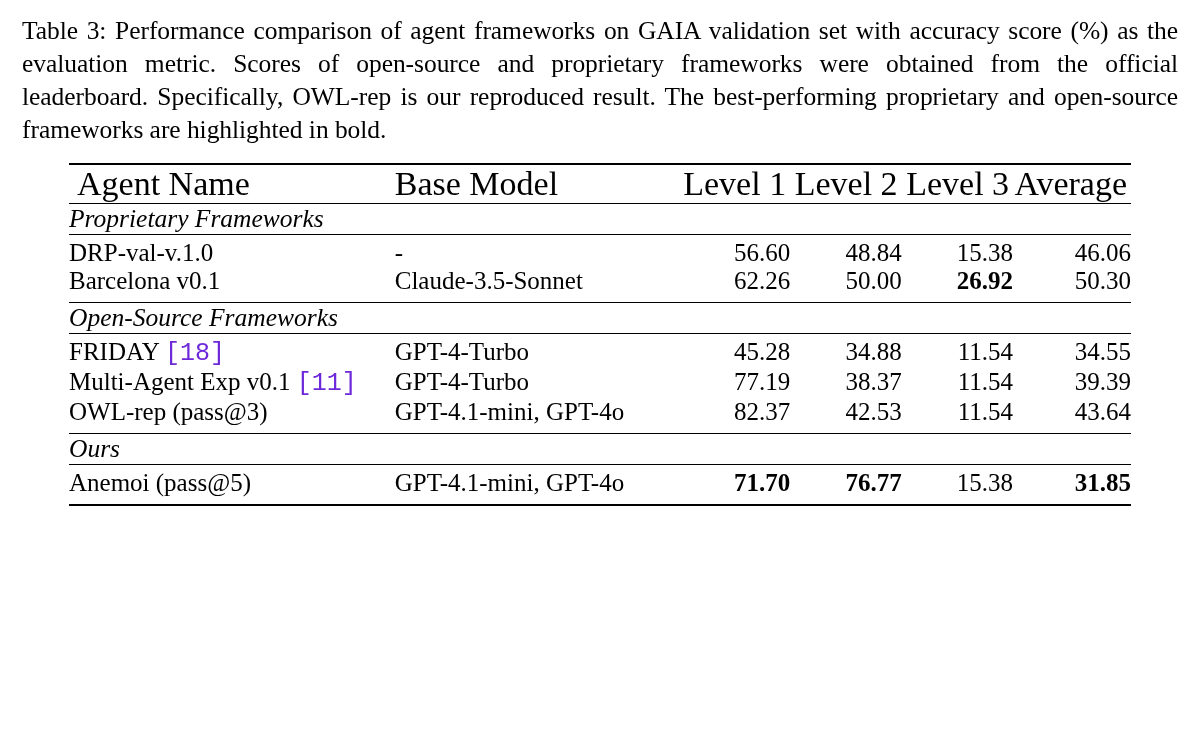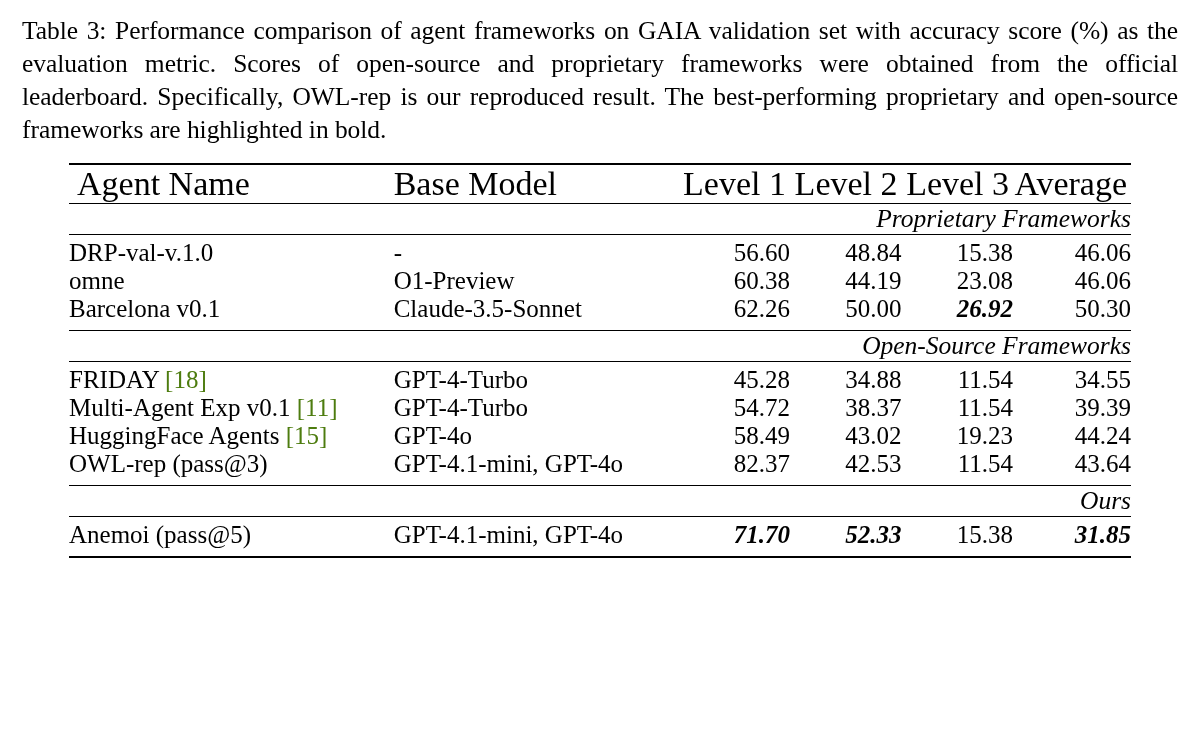--- a/index.html
+++ b/index.html
@@ -64,29 +64,29 @@
   td.model {
     text-align: left;
     padding: 3.5px 0 3.5px 0;
     white-space: nowrap;
   }
   td.num {
     text-align: right;
     padding: 3.5px 0 3.5px 0;
     white-space: nowrap;
   }
-  td.num.b, td.name.b, td.model.b { font-weight: bold; font-style: italic; }
+  td.num.b, td.name.b, td.model.b { font-weight: bold; }
 
   td.section {
-    text-align: right;
+    text-align: left;
     font-style: italic;
     font-size: 25.5px;
     padding: 8px 0 9px 0;
   }
-  .cite { color: #4d7c0f; }
+  .cite { color: #6d28d9; font-family: Liberation Mono, monospace; }
 
   
   col.c-name  { width: 330px; }
   col.c-model { width: 290px; }
   col.c-l1    { width: 112px; }
   col.c-l2    { width: 112px; }
   col.c-l3    { width: 112px; }
   col.c-avg   { width: 118px; }
 
   td.num, th.hdr.num { padding-right: 4px; }
@@ -137,28 +137,20 @@
 
       <tr>
         <td class="name"><span>DRP-val-v.1.0</span></td>
         <td class="model">-</td>
         <td class="num">56.60</td>
         <td class="num">48.84</td>
         <td class="num">15.38</td>
         <td class="num">46.06</td>
       </tr>
       <tr>
-        <td class="name"><span>omne</span></td>
-        <td class="model">O1-Preview</td>
-        <td class="num">60.38</td>
-        <td class="num">44.19</td>
-        <td class="num">23.08</td>
-        <td class="num">46.06</td>
-      </tr>
-      <tr>
         <td class="name"><span>Barcelona v0.1</span></td>
         <td class="model">Claude-3.5-Sonnet</td>
         <td class="num">62.26</td>
         <td class="num">50.00</td>
         <td class="num b">26.92</td>
         <td class="num">50.30</td>
       </tr>
 
       <tr class="spacer-sm">
           <td colspan="6"></td>
@@ -181,32 +173,24 @@
         <td class="name"><span>FRIDAY</span> <span class="cite">[18]</span></td>
         <td class="model">GPT-4-Turbo</td>
         <td class="num">45.28</td>
         <td class="num">34.88</td>
         <td class="num">11.54</td>
         <td class="num">34.55</td>
       </tr>
       <tr>
         <td class="name"><span>Multi-Agent Exp v0.1</span> <span class="cite">[11]</span></td>
         <td class="model">GPT-4-Turbo</td>
-        <td class="num">54.72</td>
+        <td class="num">77.19</td>
         <td class="num">38.37</td>
         <td class="num">11.54</td>
         <td class="num">39.39</td>
-      </tr>
-      <tr>
-        <td class="name"><span>HuggingFace Agents</span> <span class="cite">[15]</span></td>
-        <td class="model">GPT-4o</td>
-        <td class="num">58.49</td>
-        <td class="num">43.02</td>
-        <td class="num">19.23</td>
-        <td class="num">44.24</td>
       </tr>
       <tr>
         <td class="name"><span>OWL-rep (pass@3)</span></td>
         <td class="model">GPT-4.1-mini, GPT-4o</td>
         <td class="num">82.37</td>
         <td class="num">42.53</td>
         <td class="num">11.54</td>
         <td class="num">43.64</td>
       </tr>
 
@@ -224,21 +208,21 @@
           <td colspan="6"></td>
         </tr>
       <tr class="spacer-xs">
           <td colspan="6"></td>
         </tr>
 
       <tr>
         <td class="name"><span>Anemoi (pass@5)</span></td>
         <td class="model">GPT-4.1-mini, GPT-4o</td>
         <td class="num b">71.70</td>
-        <td class="num b">52.33</td>
+        <td class="num b">76.77</td>
         <td class="num">15.38</td>
         <td class="num b">31.85</td>
       </tr>
 
       <tr class="spacer-sm">
           <td colspan="6"></td>
         </tr>
       <tr class="rule-bot">
           <td colspan="6"></td>
         </tr>

